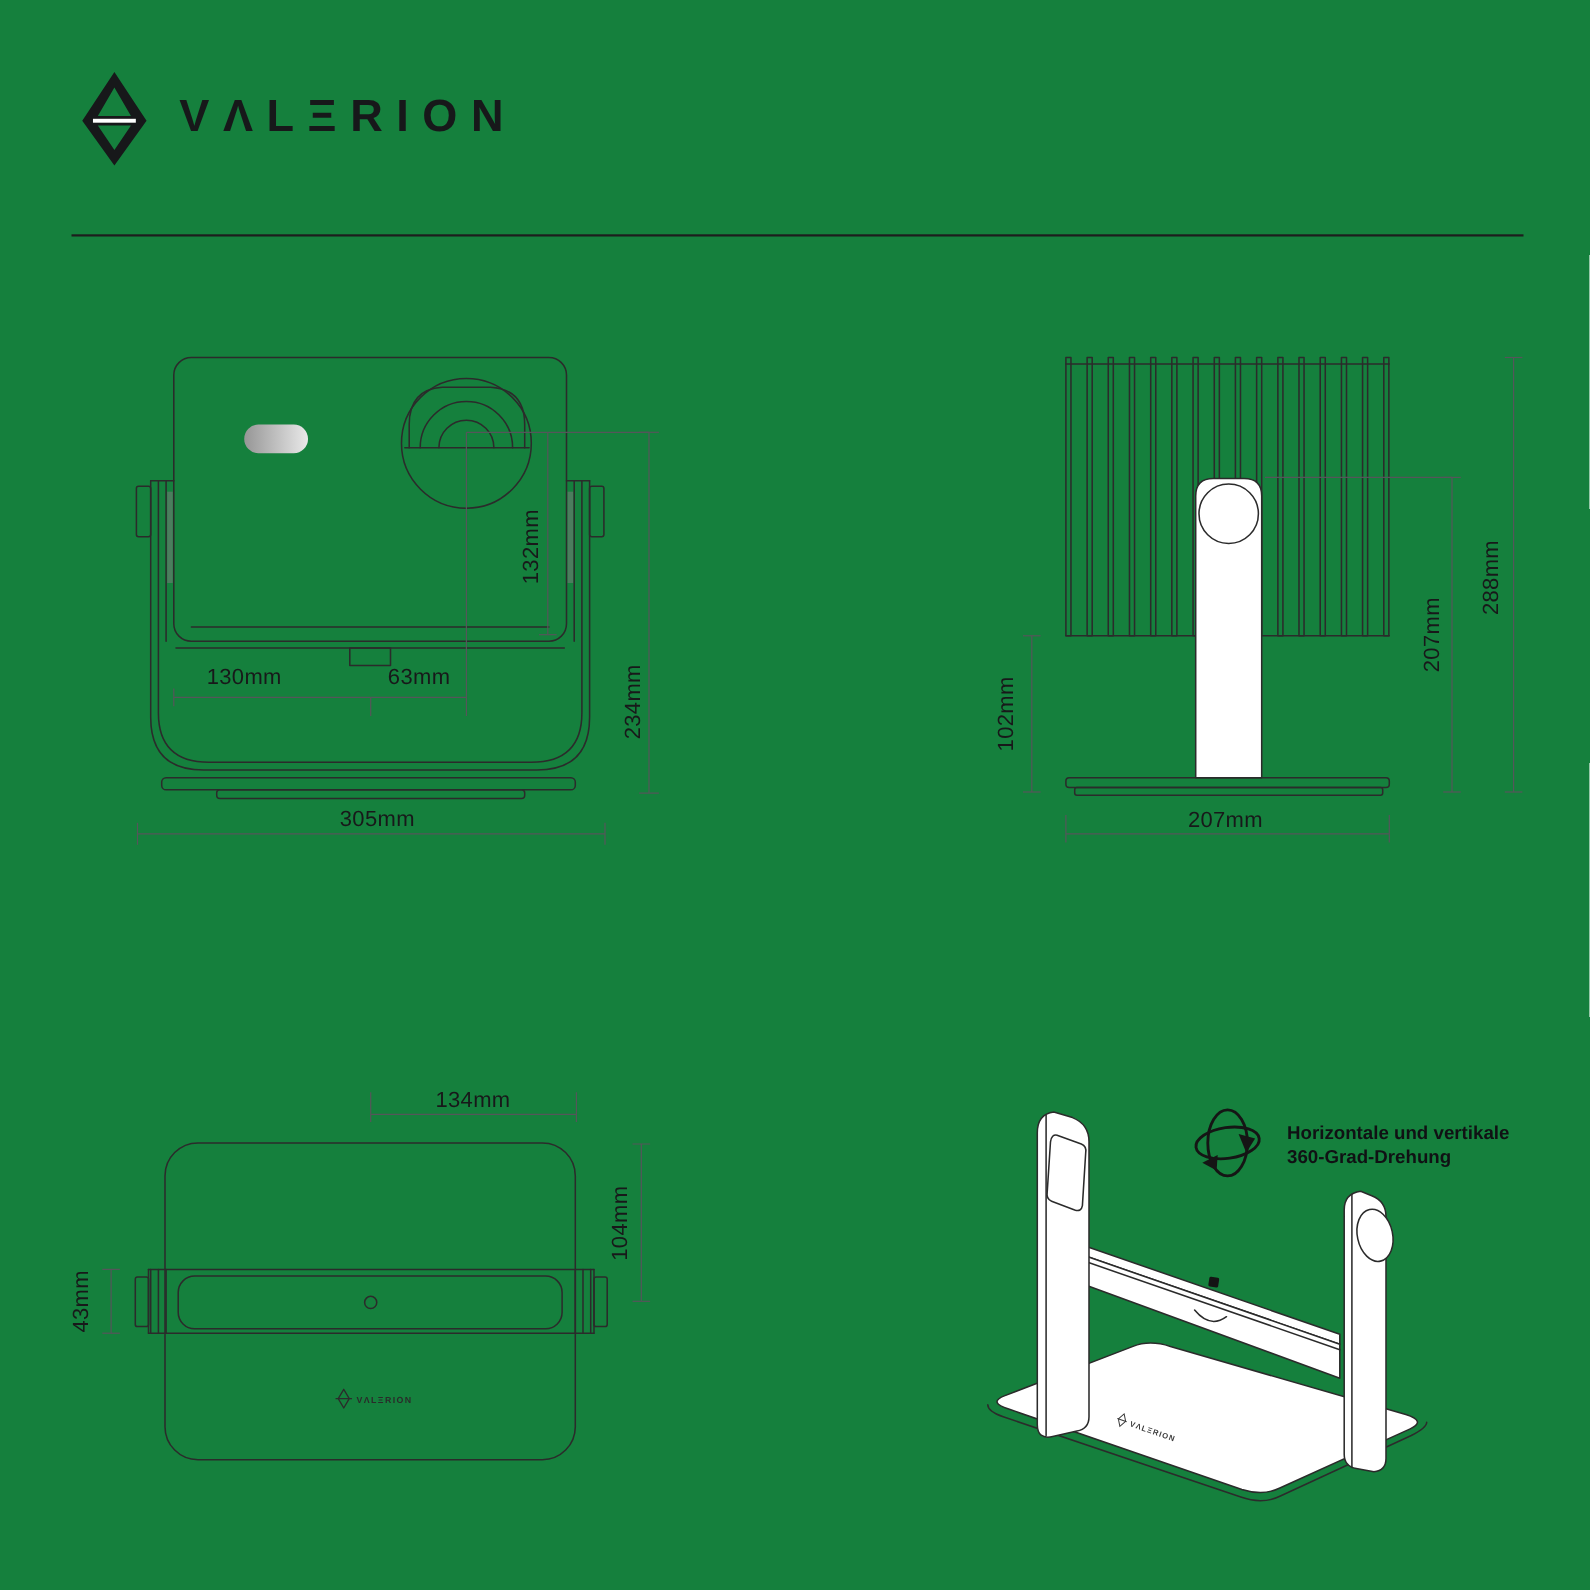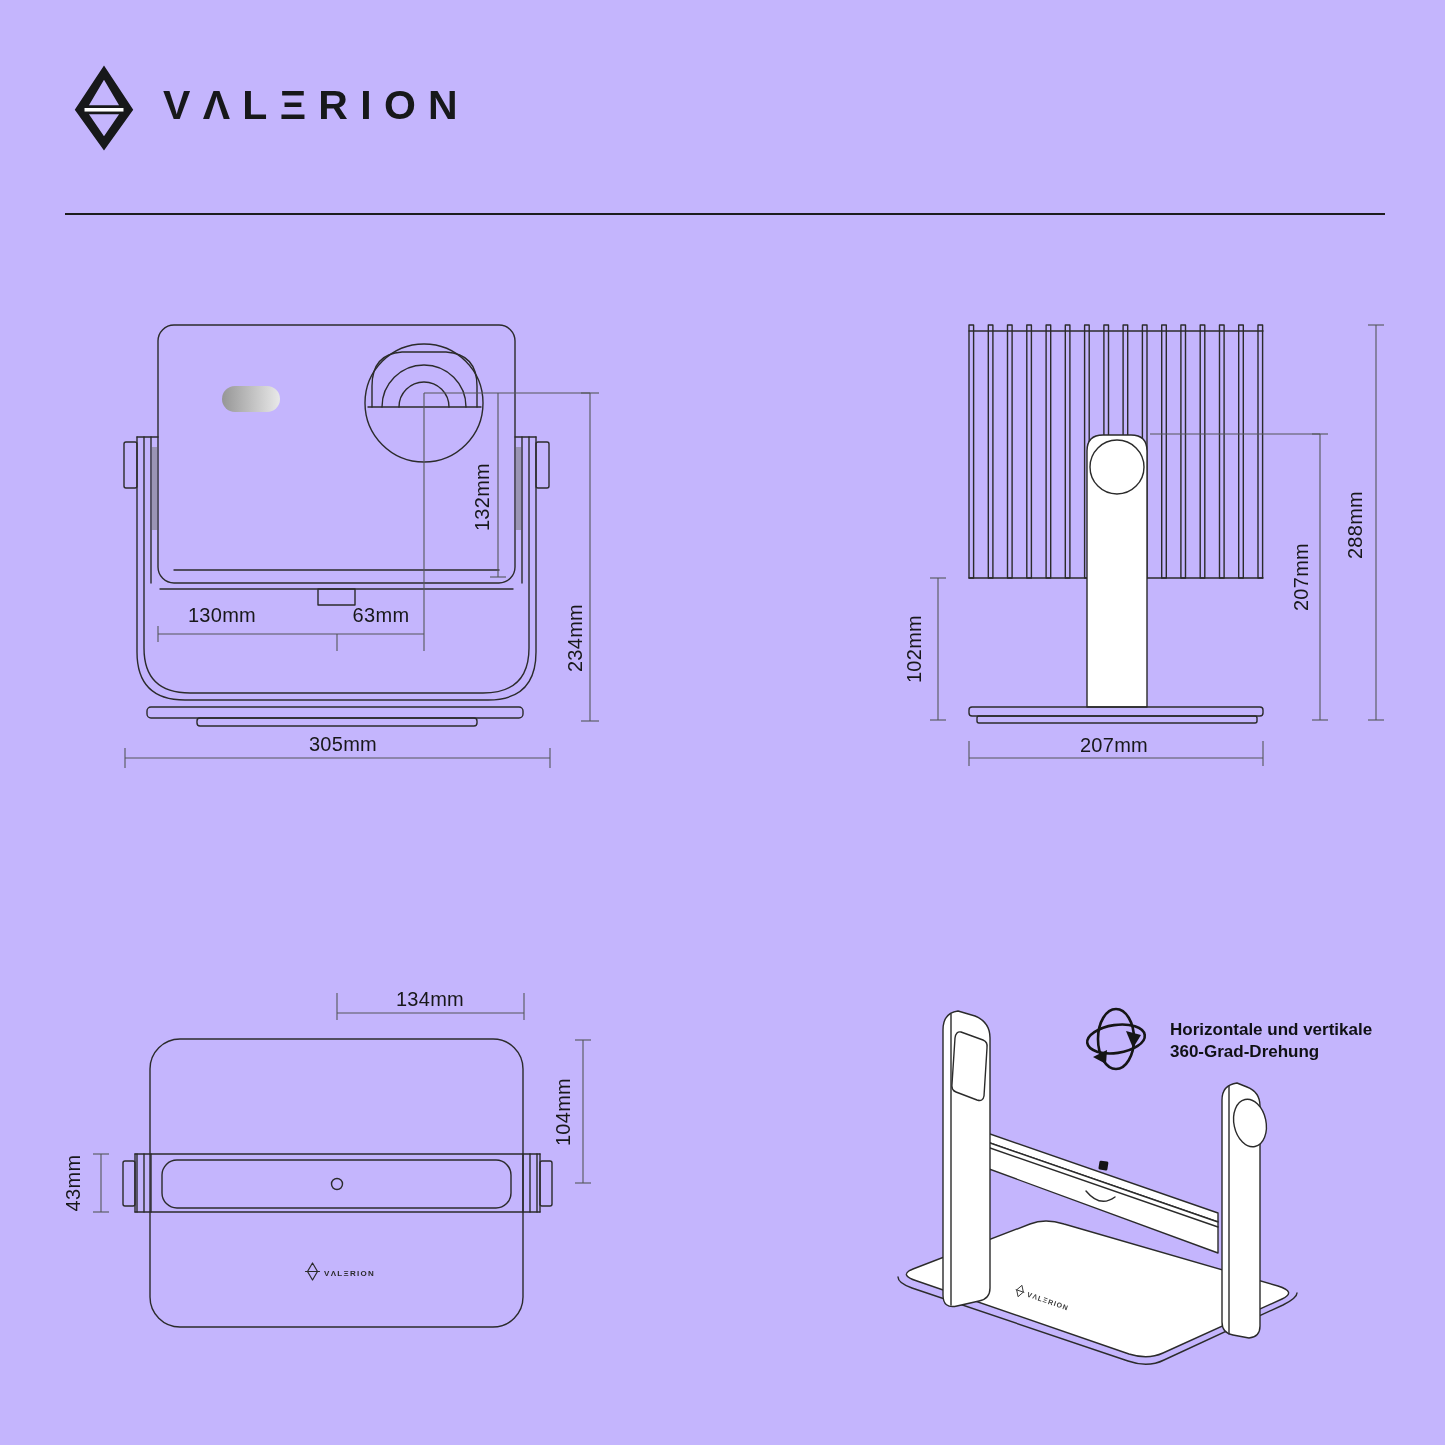--- a/index.html
+++ b/index.html
@@ -1,19 +1,19 @@
 <!DOCTYPE html>
 <html><head>
 <meta charset="utf-8">
 <style>
   html,body{margin:0;padding:0;background:#fff;}
   #canvas{
     position:relative;
     width:1445px;height:1445px;
-    background:#c4b5fd;
+    background:#15803d;
     font-family:"Liberation Sans", sans-serif;
     overflow:hidden;
   }
   .logo-row{position:absolute;left:73px;top:60px;display:flex;align-items:center;gap:28px;}
   .logo-icon{width:62px;height:96px;}
   .logo-text{
     font-size:41px;font-weight:600;color:#17181a;
     letter-spacing:0.30em;line-height:1;margin-top:-6px;
   }
   .divider{position:absolute;left:65px;top:213px;width:1320px;height:2px;background:#1d1d1d;}

